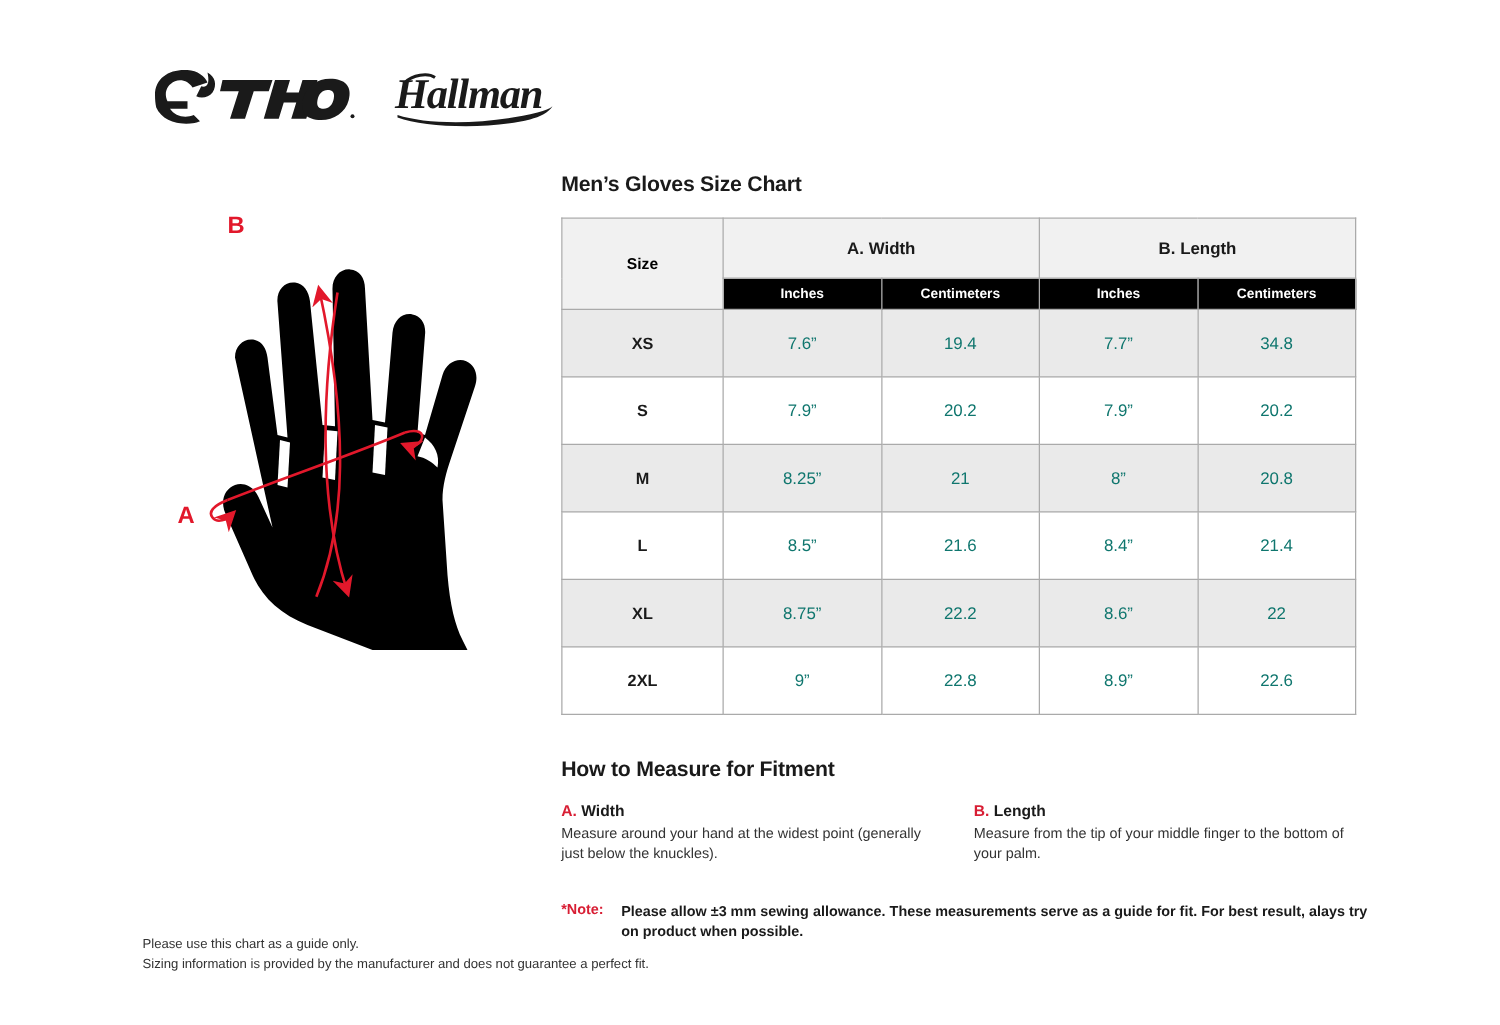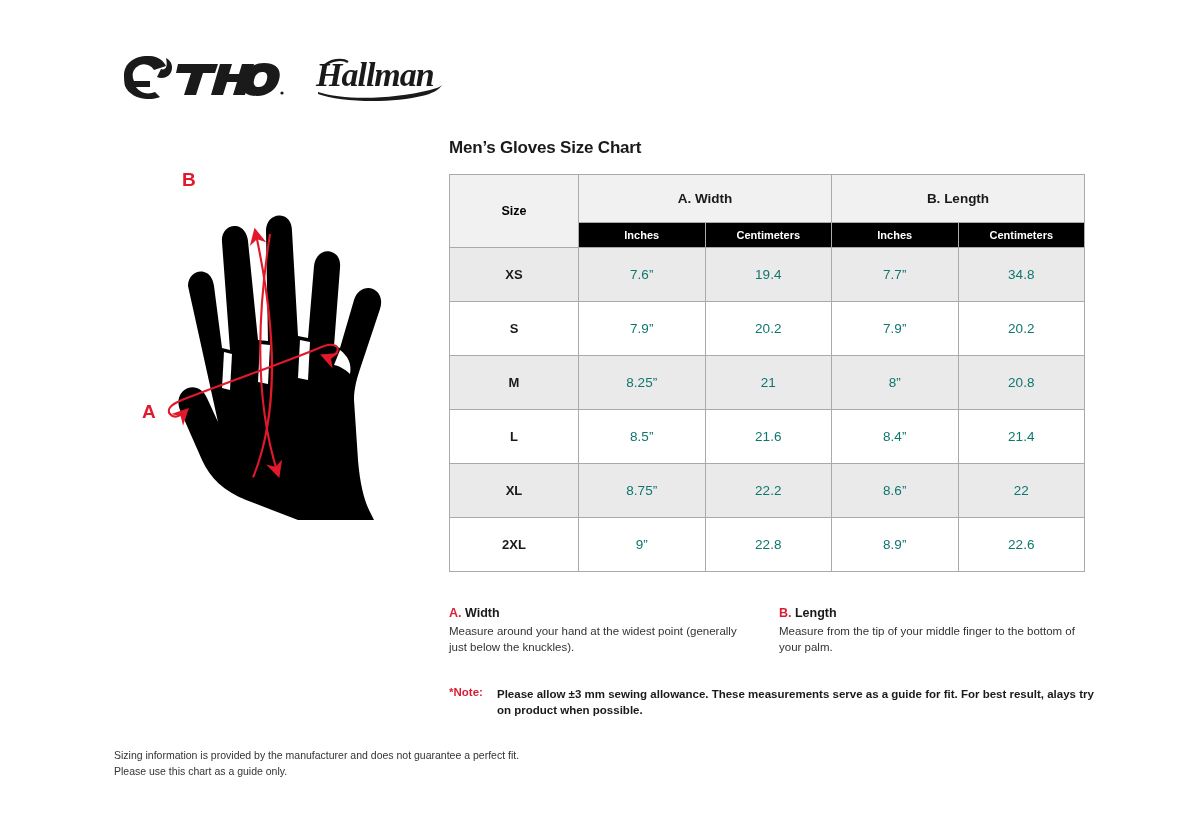--- a/index.html
+++ b/index.html
@@ -320,20 +320,21 @@
         <td class="size-cell">2XL</td>
         <td class="val-cell">9”</td>
         <td class="val-cell">22.8</td>
         <td class="val-cell">8.9”</td>
         <td class="val-cell">22.6</td>
       </tr>
     </tbody>
   </table>
 
   <div class="measure-block">
+    <h2 class="section-title">How to Measure for Fitment</h2>
 
     <div class="measure-cols">
       <div class="measure-col">
         <div class="measure-label">
           <span class="tag">A.</span><span> Width</span>
         </div>
         <div class="measure-text">Measure around your hand at the widest point (generally just below the knuckles).</div>
       </div>
 
       <div class="measure-col right">
@@ -345,15 +346,15 @@
     </div>
   </div>
 
   <div class="note-row">
     <div class="note-label">*Note:</div>
     <div class="note-text">Please allow ±3 mm sewing allowance. These measurements serve as a guide for fit. For best result, alays try on product when possible.</div>
   </div>
 </div>
 
 <div class="footer">
+  <div>Please use this chart as a guide only.</div>
   <div>Sizing information is provided by the manufacturer and does not guarantee a perfect fit.</div>
-  <div>Please use this chart as a guide only.</div>
 </div>
 
 </body></html>

